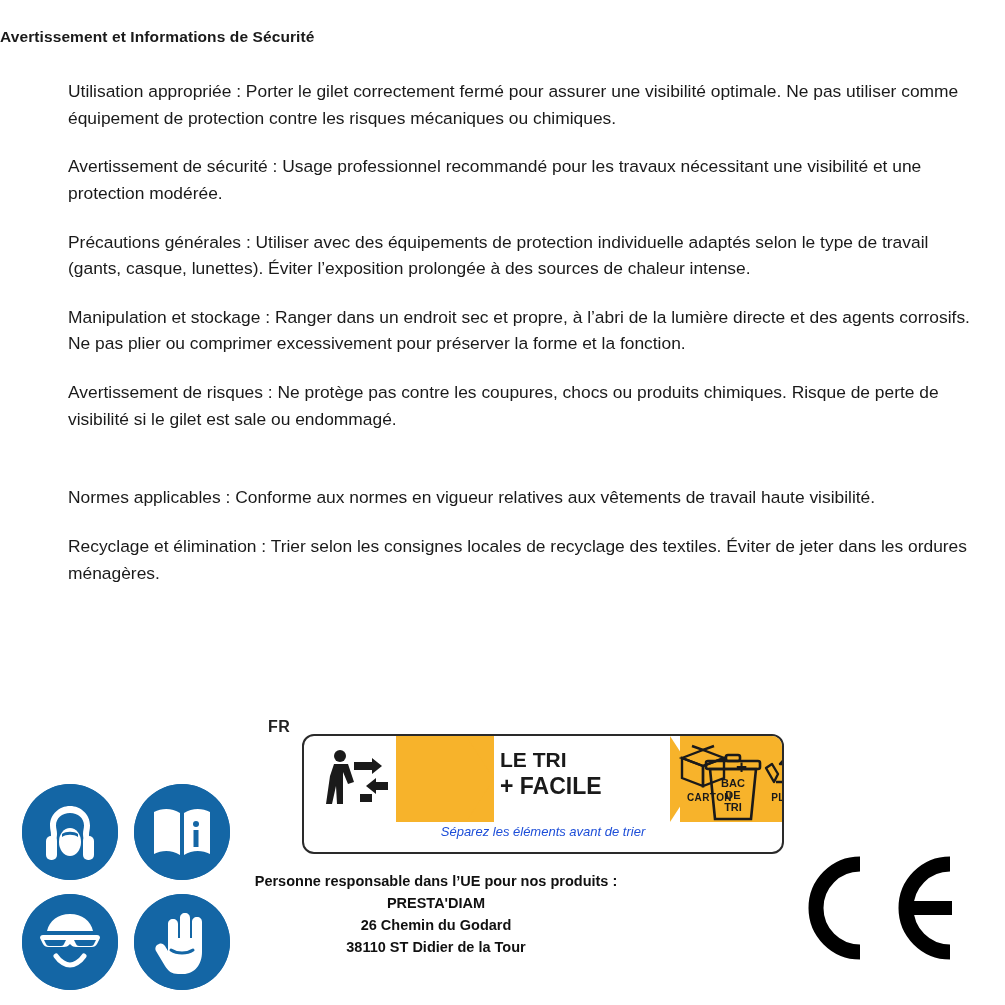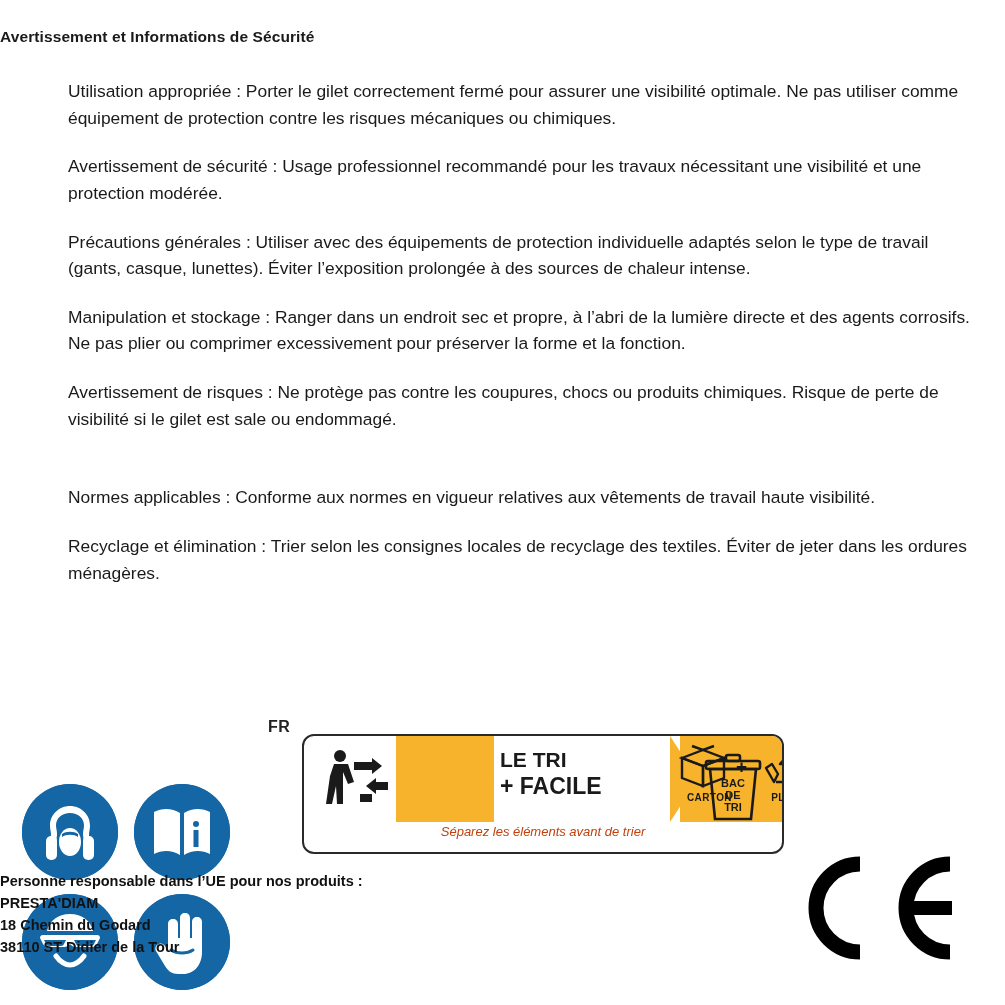--- a/index.html
+++ b/index.html
@@ -173,30 +173,30 @@
     color: #1a1a1a;
   }
   .tri-bottom {
     position: absolute;
     left: 0;
     top: 88px;
     width: 478px;
     text-align: center;
     font-size: 13px;
     font-style: italic;
-    color: #c2410c;
+    color: #1d4ed8;
   }
 
   
   .footer {
     position: absolute;
     left: 0;
     top: 870px;
     width: 872px;
-    text-align: left;
+    text-align: center;
     font-size: 14.5px;
     font-weight: bold;
     line-height: 1.52;
     color: #111;
   }
 
   
   .ce-mark {
     position: absolute;
     left: 798px;
@@ -323,21 +323,21 @@
         </svg>
       </div>
 
       <div class="tri-bottom">Séparez les éléments avant de trier</div>
     </div>
   </div>
 
   <div class="footer">
     <div>Personne responsable dans l’UE pour nos produits :</div>
     <div>PRESTA'DIAM</div>
-    <div>18 Chemin du Godard</div>
+    <div>26 Chemin du Godard</div>
     <div>38110 ST Didier de la Tour</div>
   </div>
 
   <div class="ce-mark">
     <svg width="160" height="112" viewBox="0 0 160 112" aria-hidden="true">
       <path d="M62 12 A44 44 0 1 0 62 100" fill="none" stroke="#000000" stroke-width="15"></path>
       <path d="M152 12 A44 44 0 1 0 152 100" fill="none" stroke="#000000" stroke-width="15"></path>
       <rect x="108" y="49" width="46" height="14" fill="#000000"></rect>
     </svg>
   </div>

